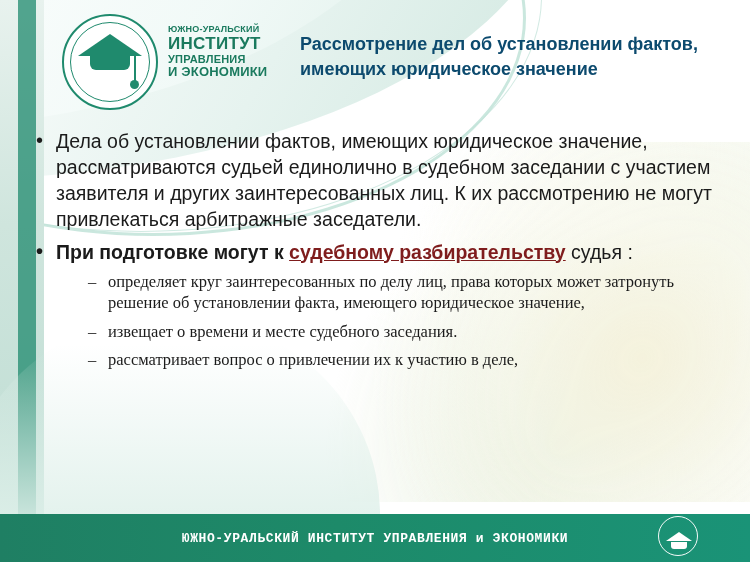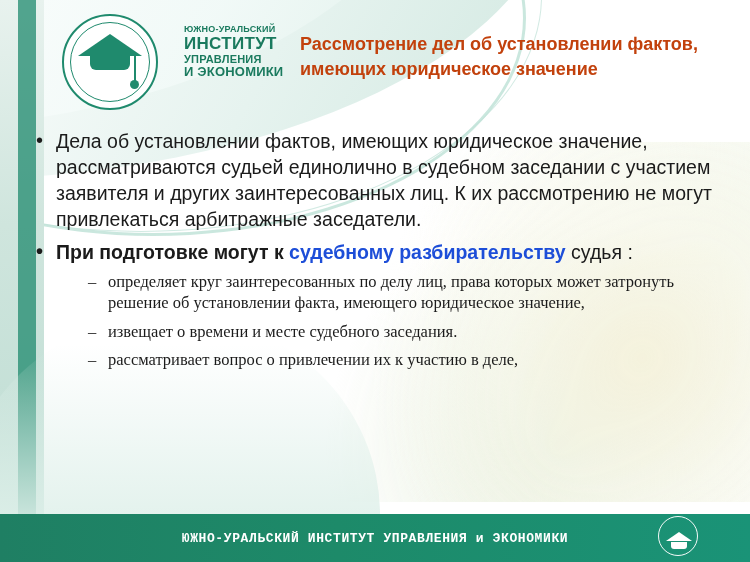--- a/index.html
+++ b/index.html
@@ -167,34 +167,33 @@
     background: #1f8a6d;
   }
   .logo-text {
     position: absolute;
     left: 126px;
     top: 16px;
     width: 124px;
     color: #1a7a5e;
     font-weight: bold;
     line-height: 1.12;
-    margin-left: 16px;
   }
   .logo-text .l1 { font-size: 9px; letter-spacing: 0.2px; }
   .logo-text .l2 { font-size: 17px; letter-spacing: 0.3px; }
   .logo-text .l3 { font-size: 11px; letter-spacing: 0.2px; }
   .logo-text .l4 { font-size: 13px; letter-spacing: 0.2px; }
 
   
   .slide-title {
     position: absolute;
     left: 300px;
     top: 32px;
     width: 420px;
-    color: #c2410c;
+    color: #0c4a6e;
     font-size: 18px;
     font-weight: bold;
     line-height: 1.38;
   }
 
   
   .body {
     position: absolute;
     left: 30px;
     top: 128px;
@@ -218,22 +217,23 @@
     position: absolute;
     left: 6px;
     top: -1px;
     font-size: 20px;
     color: #1b1b1b;
   }
   li.bold-item {
     font-weight: bold;
   }
   .underline-link {
-    font-weight: bold;
-    color: #1d4ed8;
+    text-decoration: underline;
+    font-weight: bold;
+    color: #7f1d1d;
   }
   .normal-after {
     font-weight: normal;
   }
   ul.level2 {
     list-style: none;
     margin: 6px 0 0 0;
     padding: 0;
     font-family: Liberation Serif, serif;
   }

